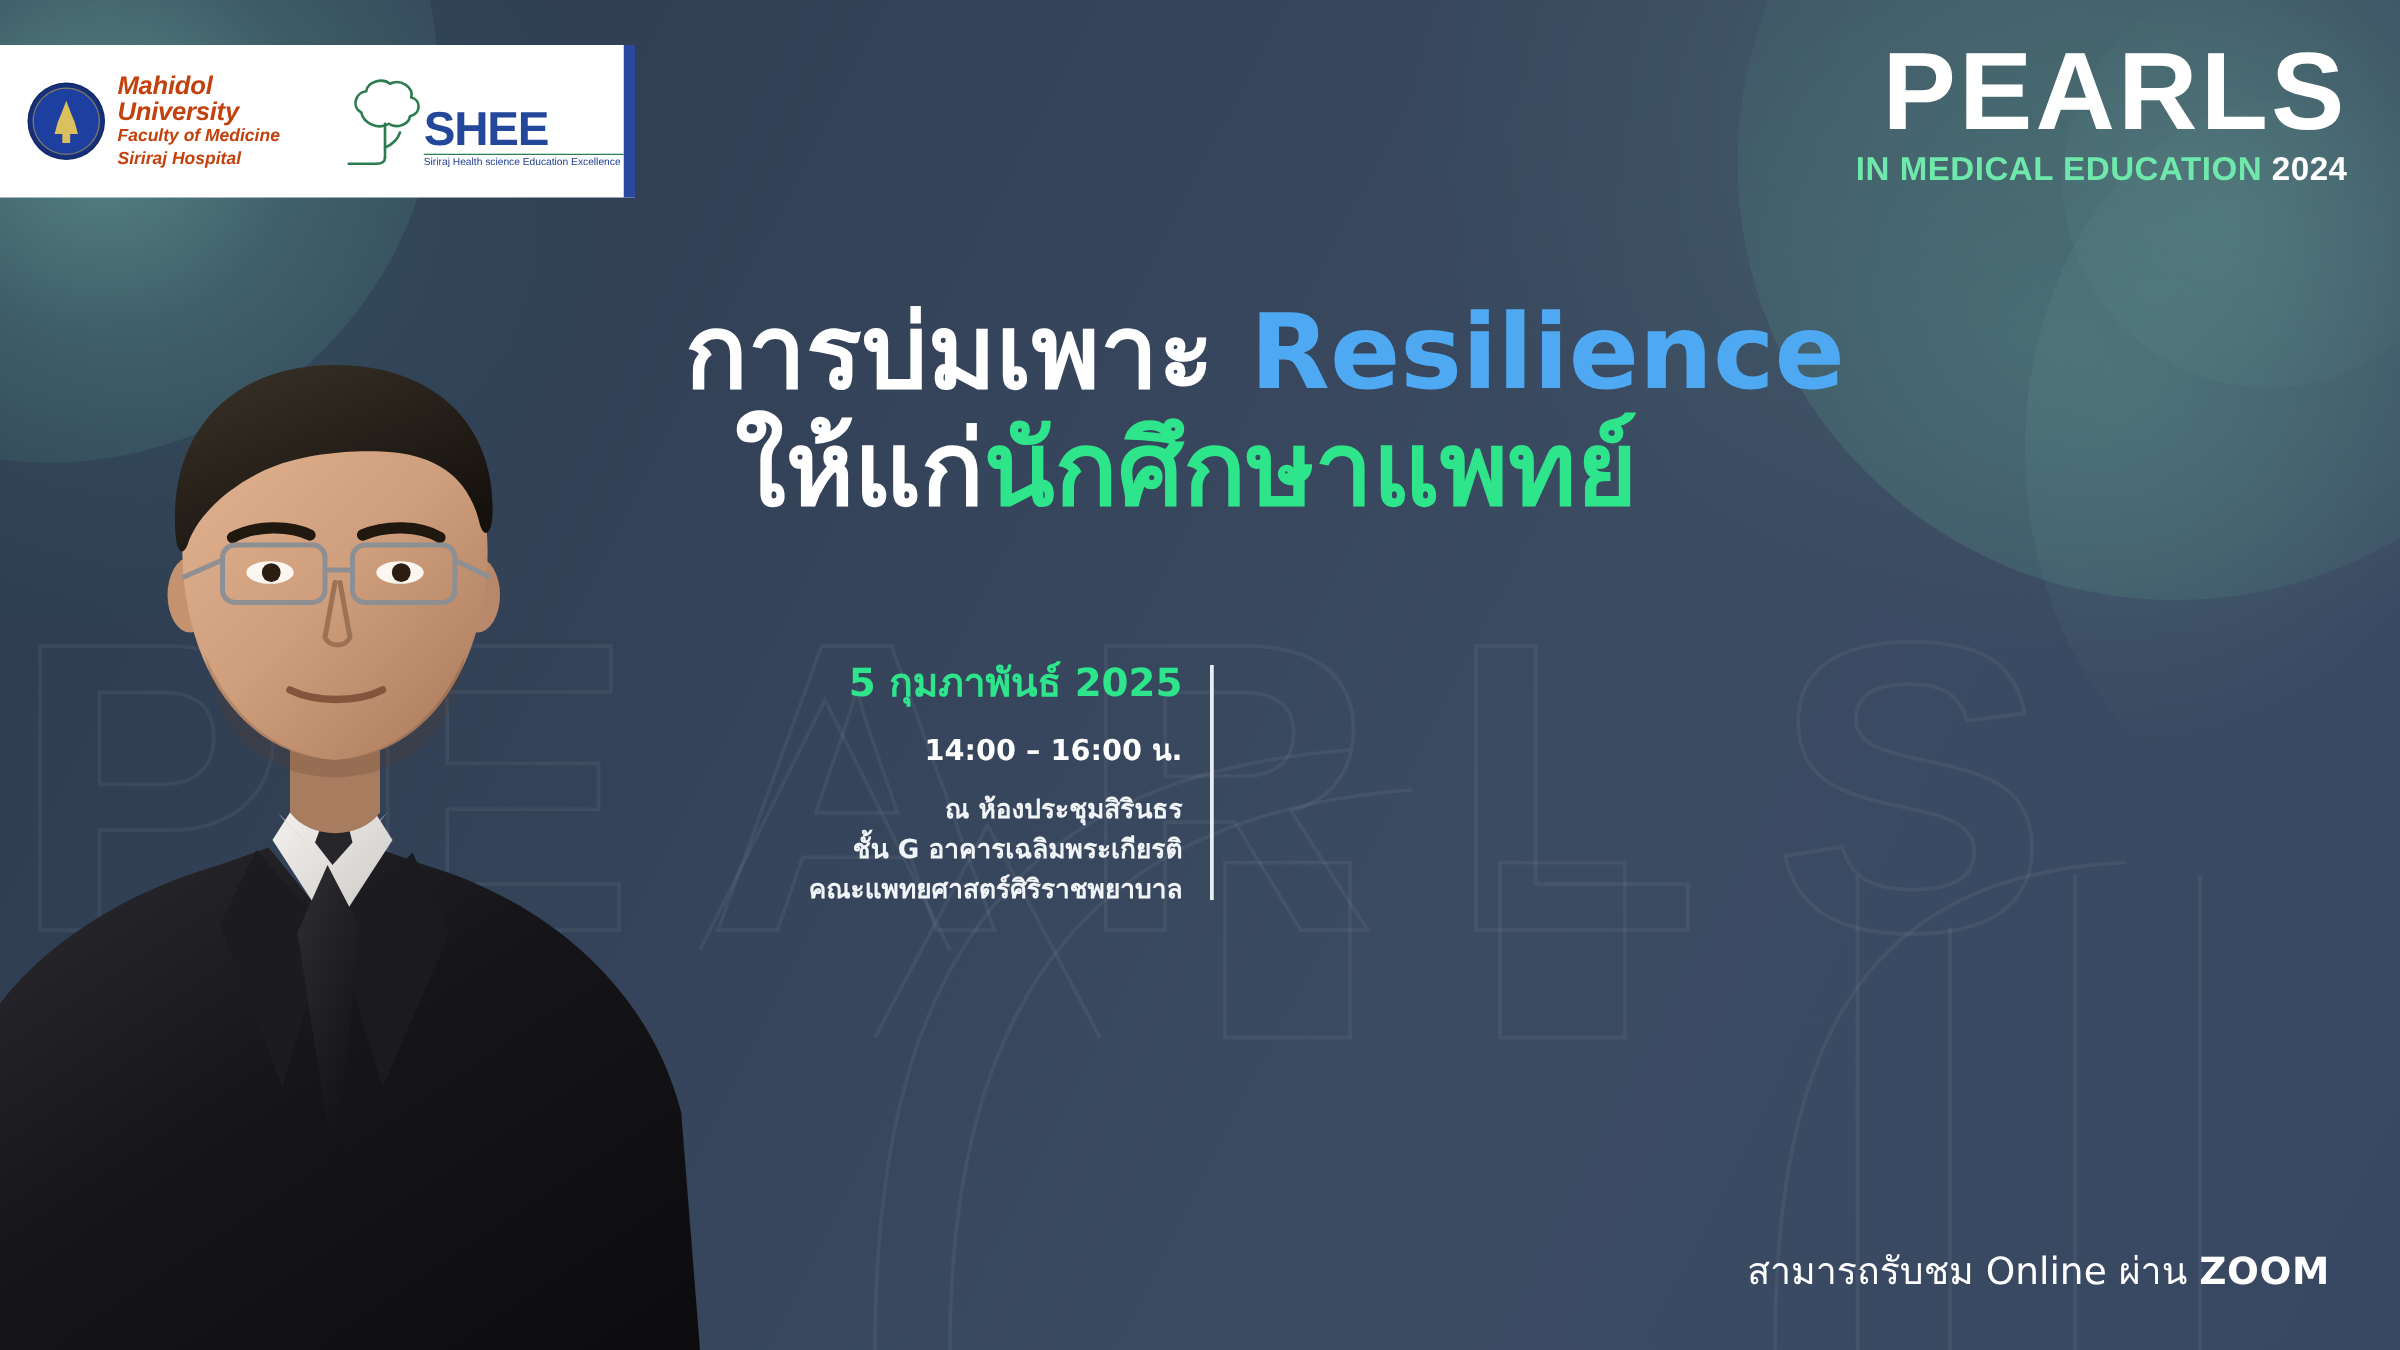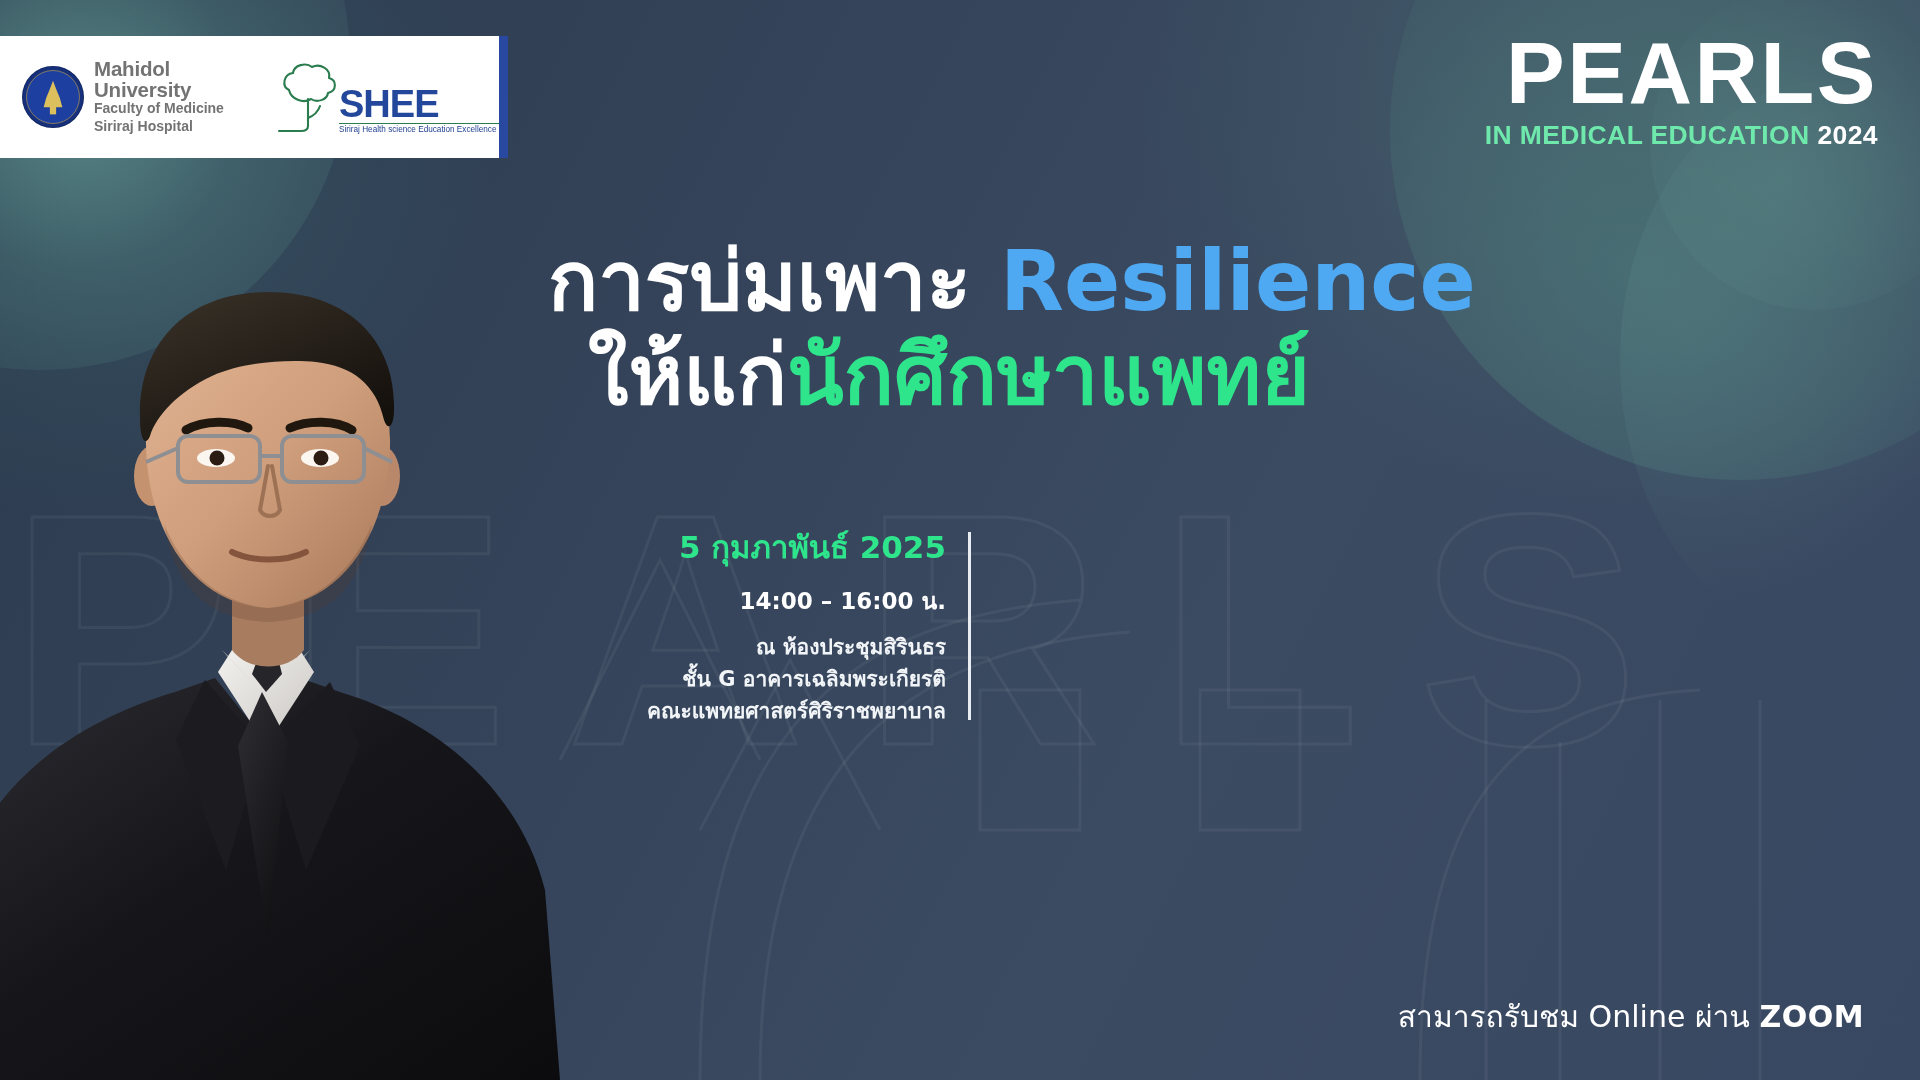--- a/index.html
+++ b/index.html
@@ -78,21 +78,21 @@
     width:26px; height:34px;
     background:#e7c75a;
     clip-path:polygon(50% 0%, 64% 28%, 76% 50%, 86% 78%, 62% 78%, 62% 100%, 38% 100%, 38% 78%, 14% 78%, 24% 50%, 36% 28%);
     opacity:0.95;
   }
   .seal::after {
     content:""; position:absolute; inset:4px;
     border-radius:50%;
     border:1px solid rgba(216,179,74,0.55);
   }
-  .mahidol-text { font-family:"Liberation Sans", sans-serif; color:#737373; }
+  .mahidol-text { font-family:"Liberation Sans", sans-serif; color:#c2410c;font-style:italic; }
   .mu-l1 { font-size:20.5px; font-weight:bold; letter-spacing:-0.2px; line-height:1.0; }
   .mu-l2, .mu-l3 { font-size:14px; font-weight:bold; line-height:1.22; }
 
   .logo-shee { display:flex; align-items:flex-end; margin-left:30px; position:relative;justify-content:flex-end; }
   .tree { position:relative; width:68px; height:74px; }
   .tree svg { position:absolute; left:0; top:0; }
   .shee-right { margin-left:-4px; }
   .shee-word {
     font-family:"Liberation Sans", sans-serif;
     font-size:38px; font-weight:bold; color:#23479b;

